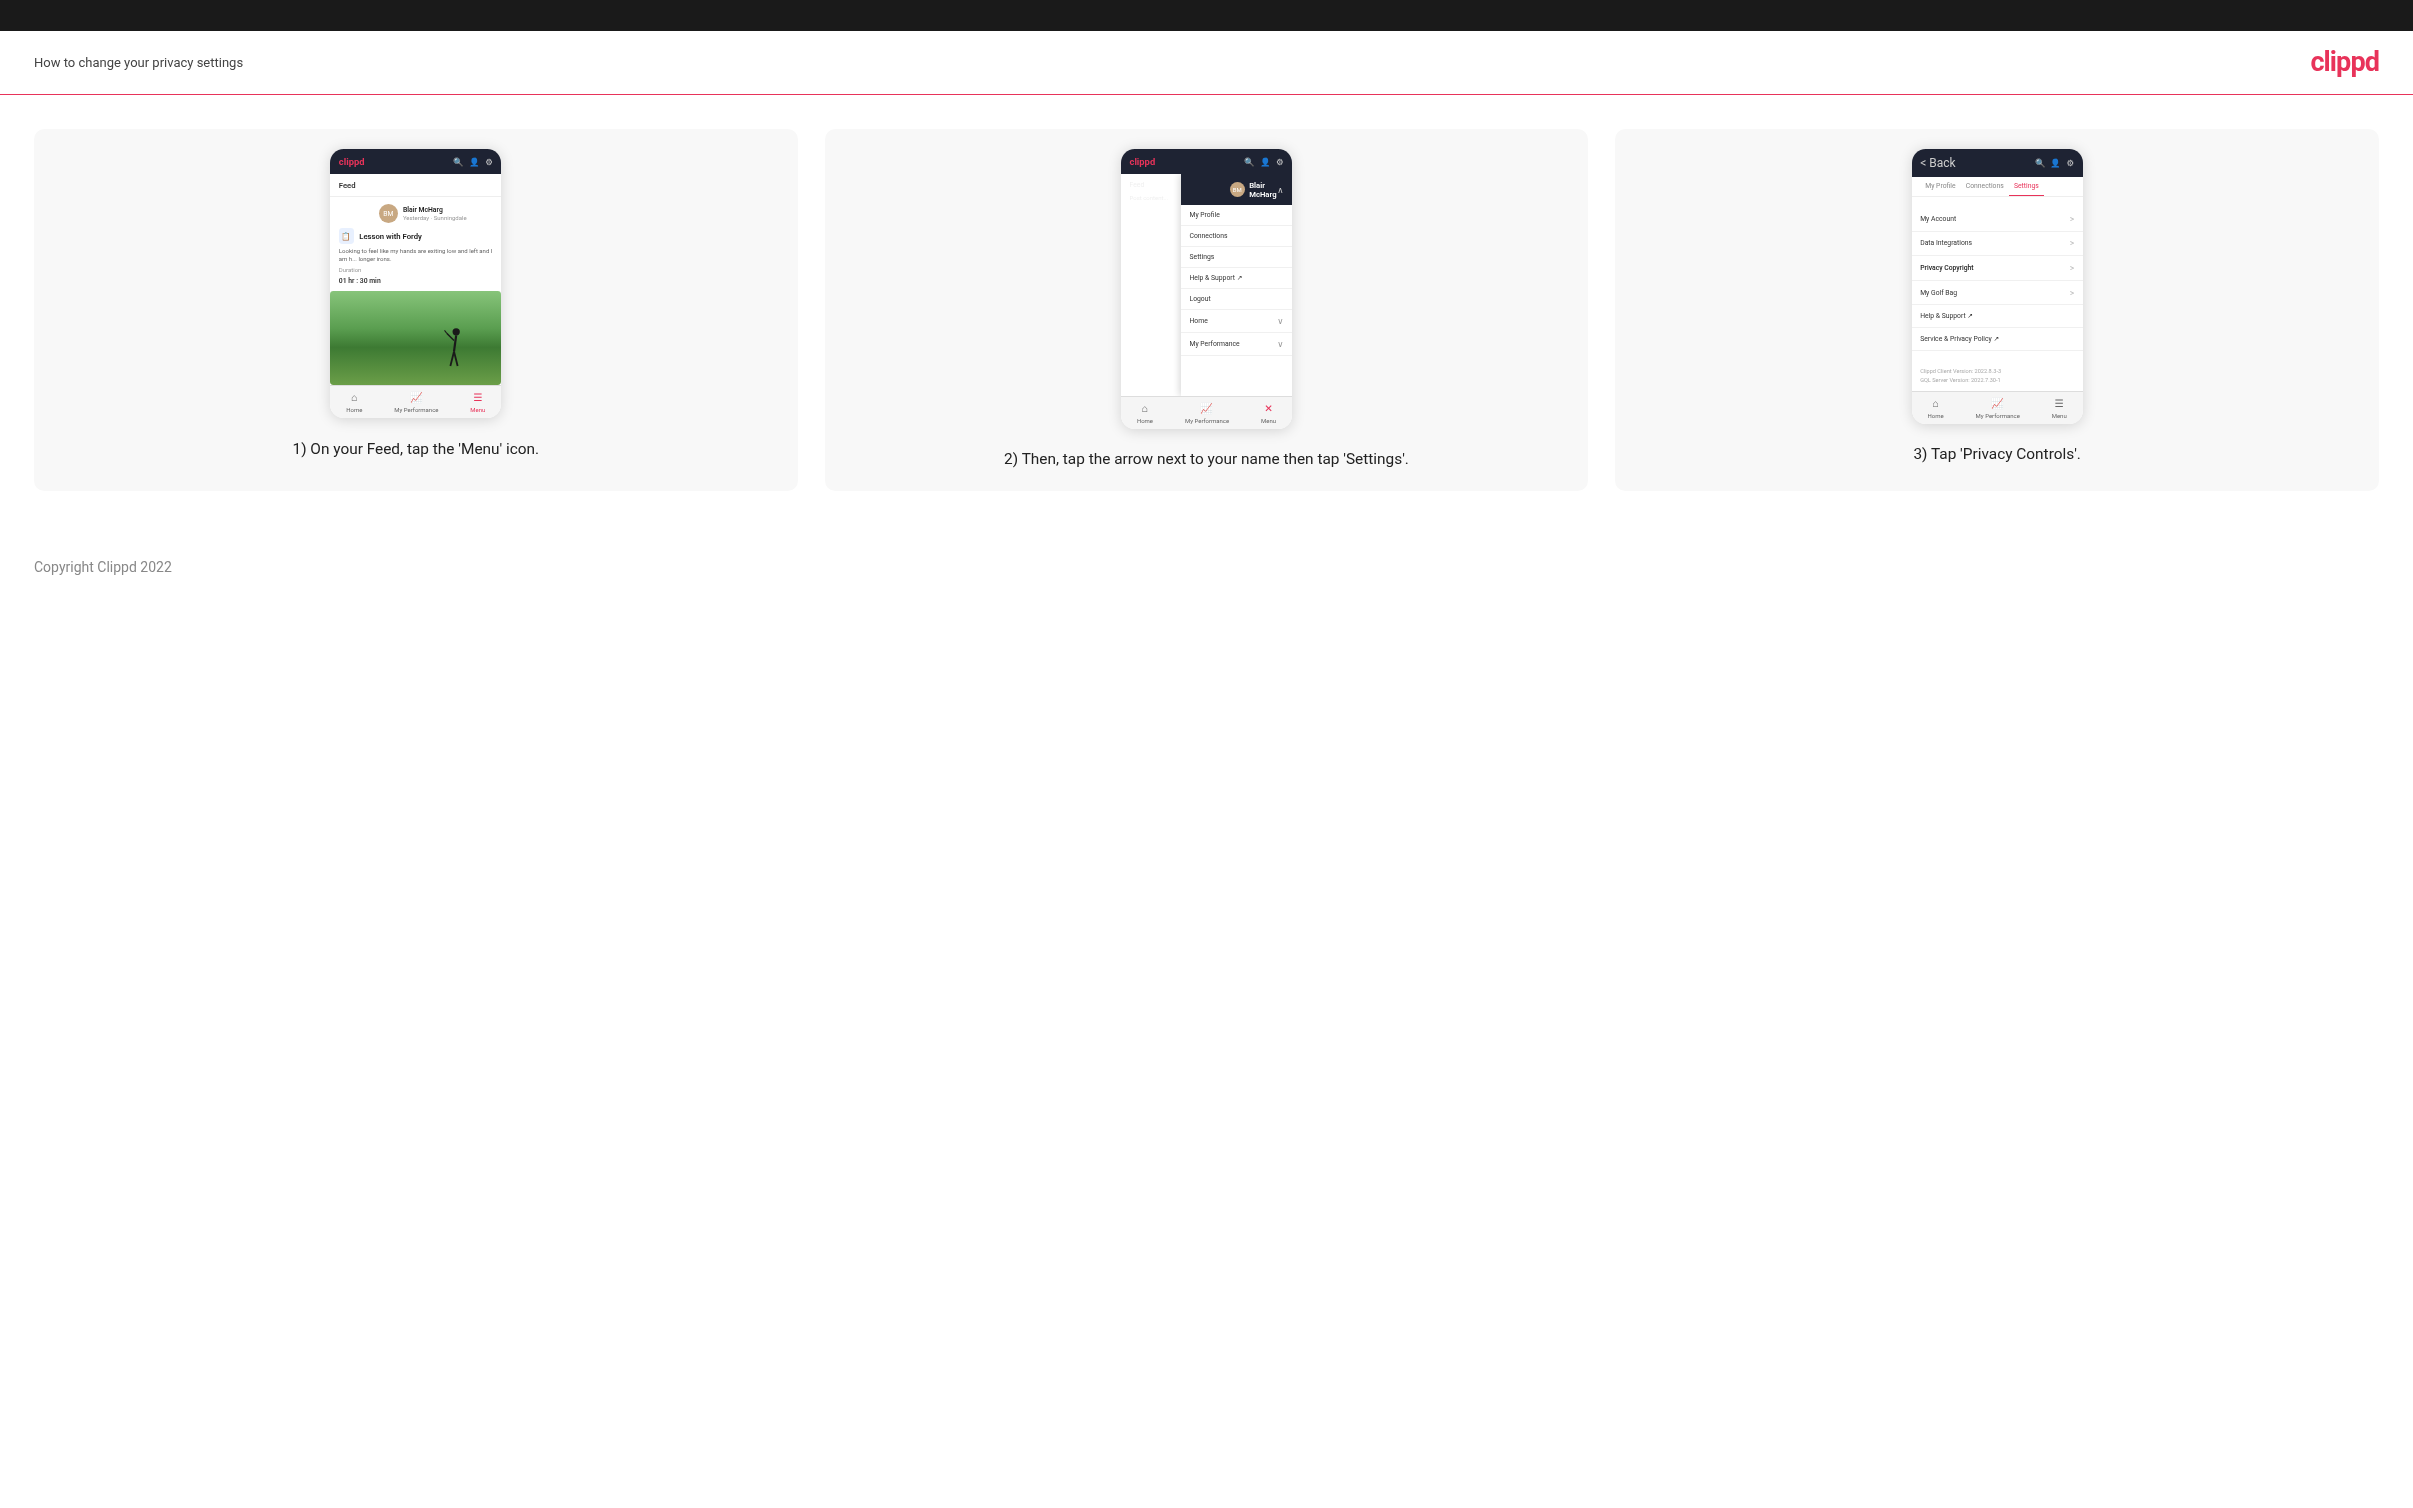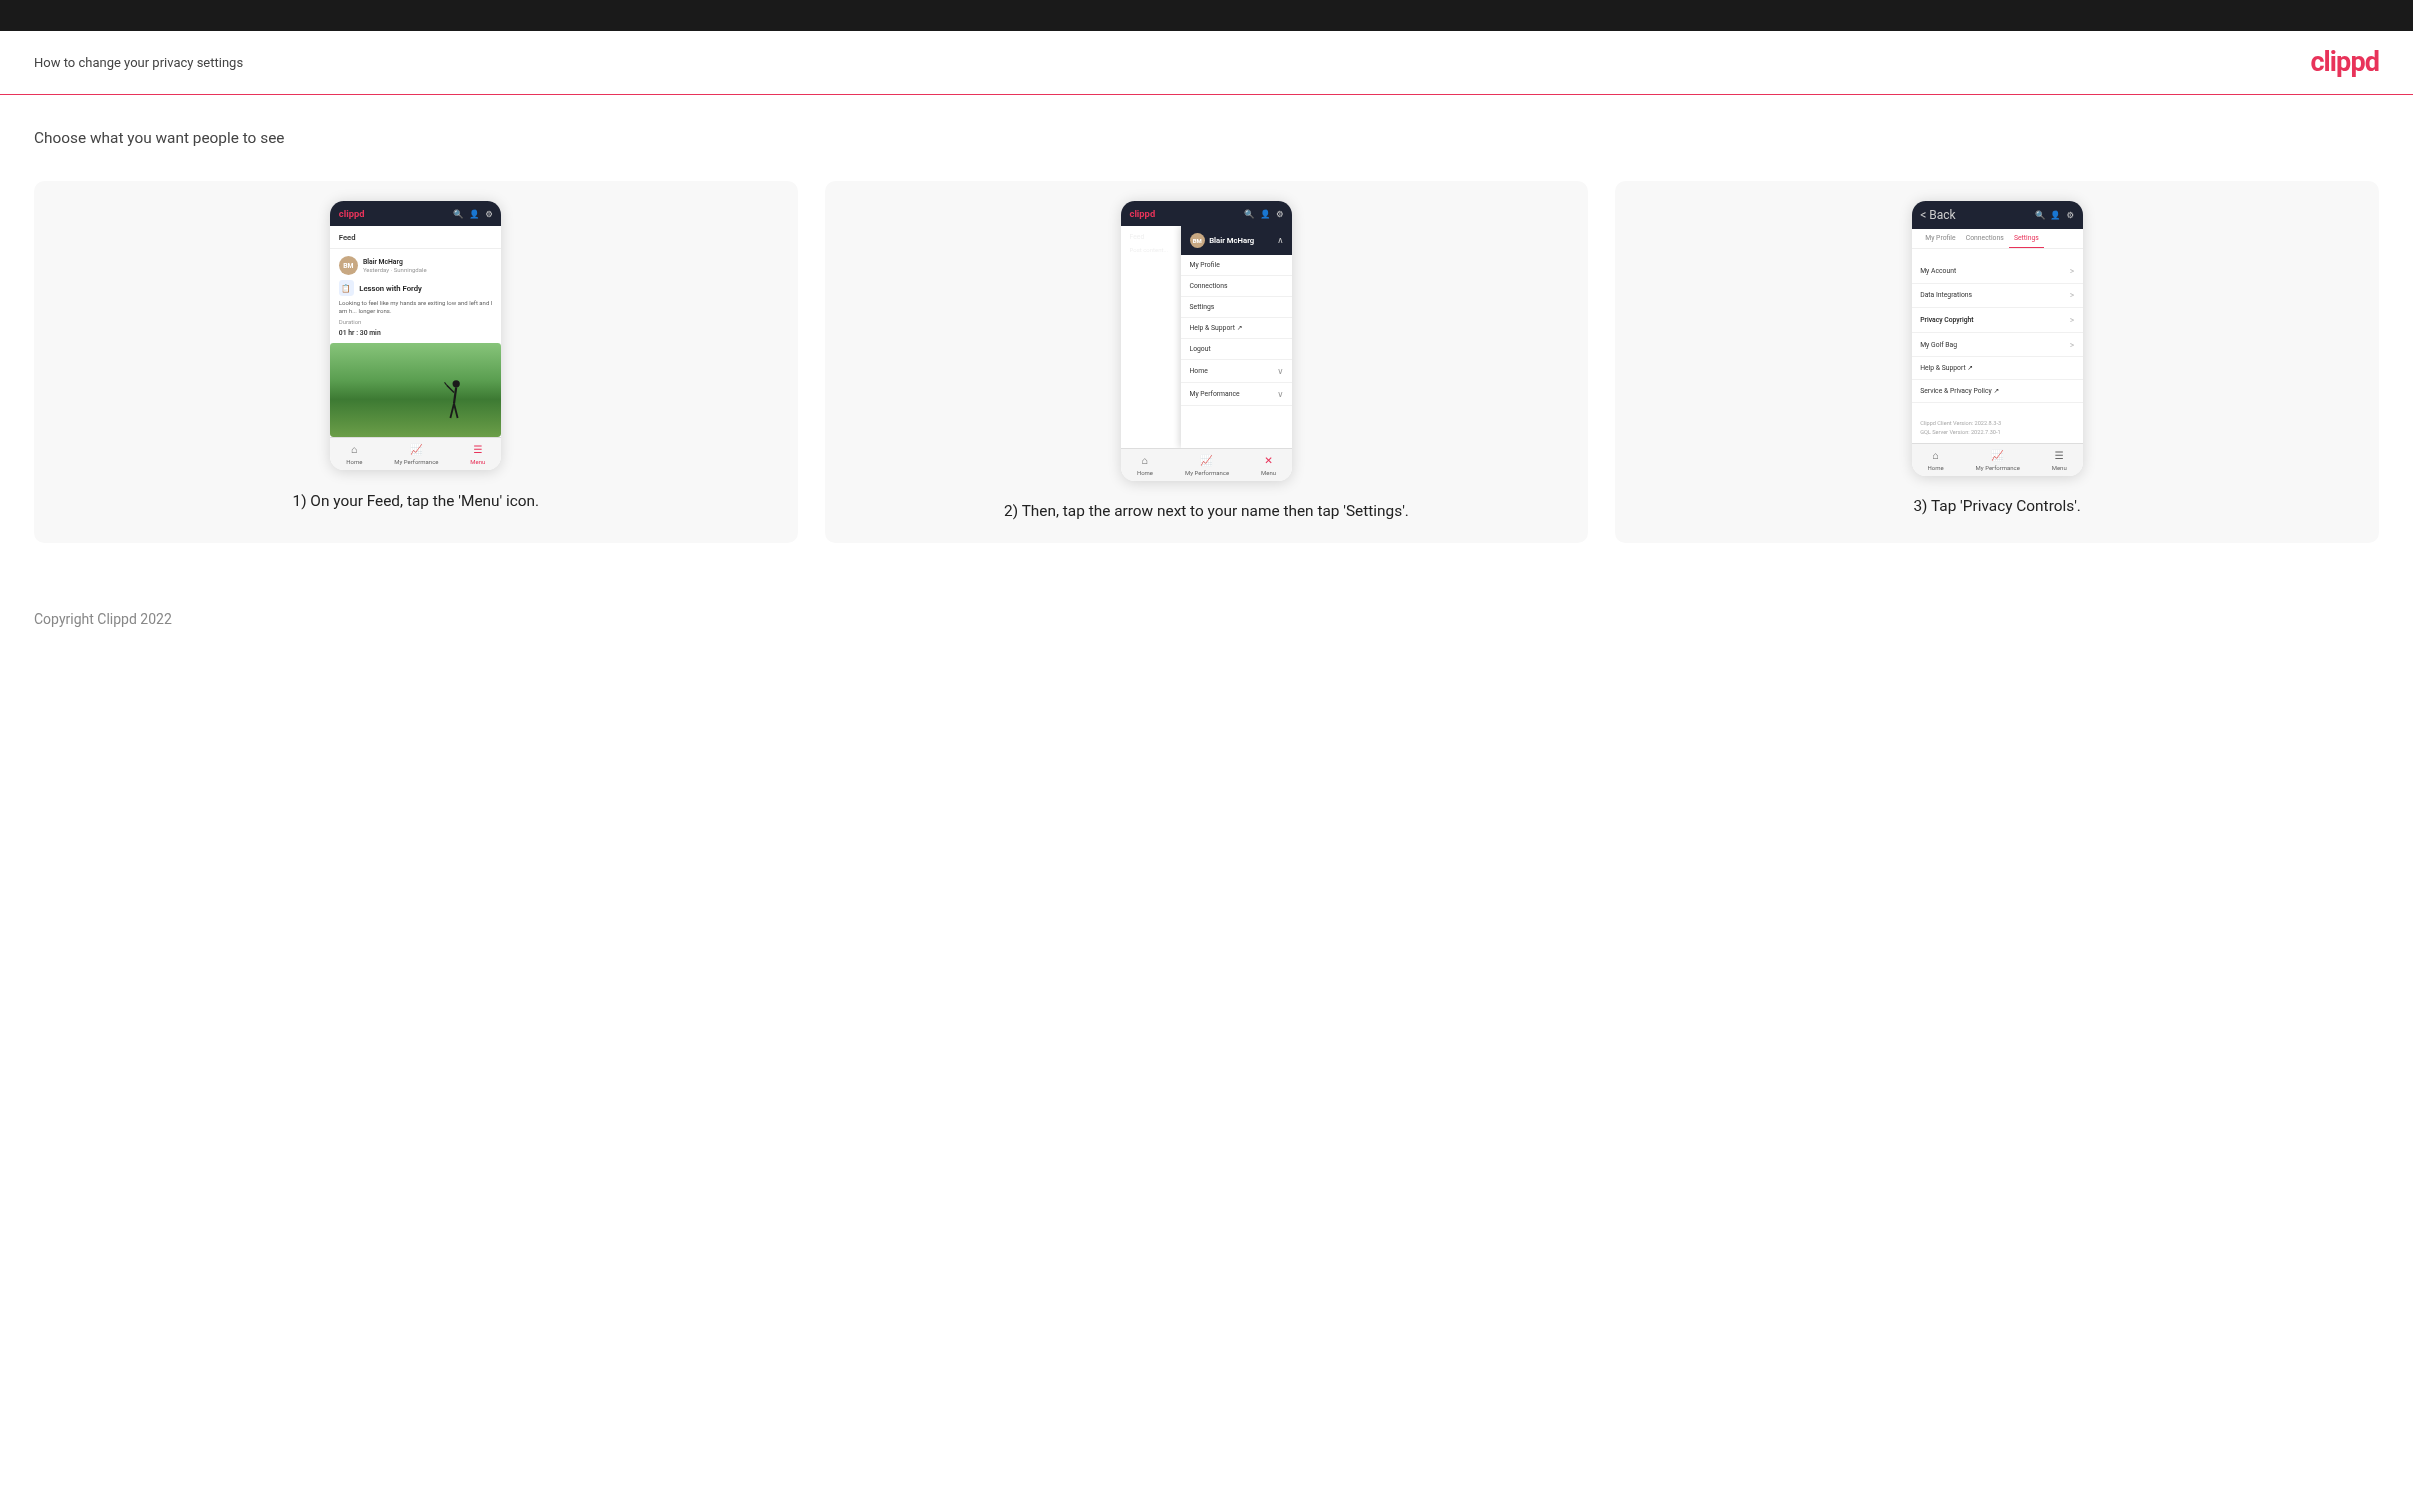--- a/index.html
+++ b/index.html
@@ -146,22 +146,23 @@
     .avatar-circle {
       width: 19px;
       height: 19px;
       border-radius: 50%;
       background: #c8a882;
       display: flex;
       align-items: center;
       justify-content: center;
       font-size: 6.8px;
       color: #fff;
-      font-weight: 700;
+      font-weight: 400;
       flex-shrink: 0;
+      margin-left: 40px;
     }
     .feed-user-info .name { font-size: 6.8px; font-weight: 600; color: #222; }
     .feed-user-info .date { font-size: 6px; color: #999; }
     .feed-lesson-header {
       display: flex;
       align-items: center;
       gap: 5.1px;
       margin-bottom: 3.4px;
     }
     .feed-lesson-icon {
@@ -318,21 +319,20 @@
 <body>
 
 <div class="top-bar"></div>
 
 <div class="header">
   <span class="header-title">How to change your privacy settings</span>
   <span class="logo">clippd</span>
 </div>
 
 <div class="main">
-  <p class="page-subtitle">Choose what you want people to see</p>
 
   <div class="steps">
 
     <div class="step-card">
 
       <div class="phone-mockup">
 
         <div class="phone-nav">
           <span class="phone-logo">clippd</span>
           <div class="phone-icons">

